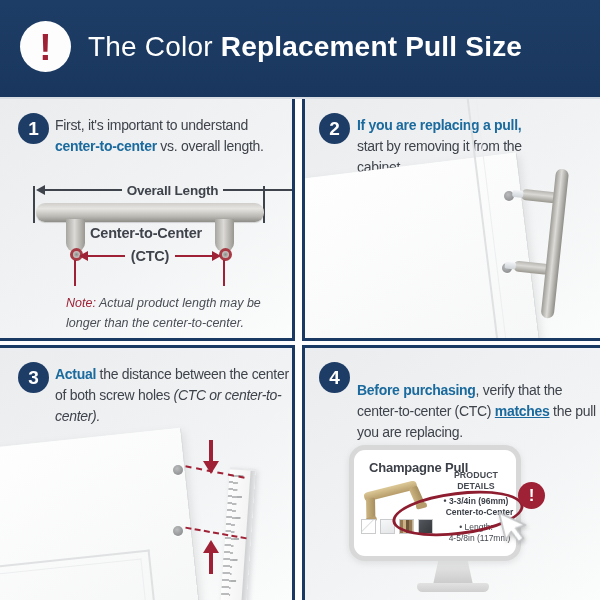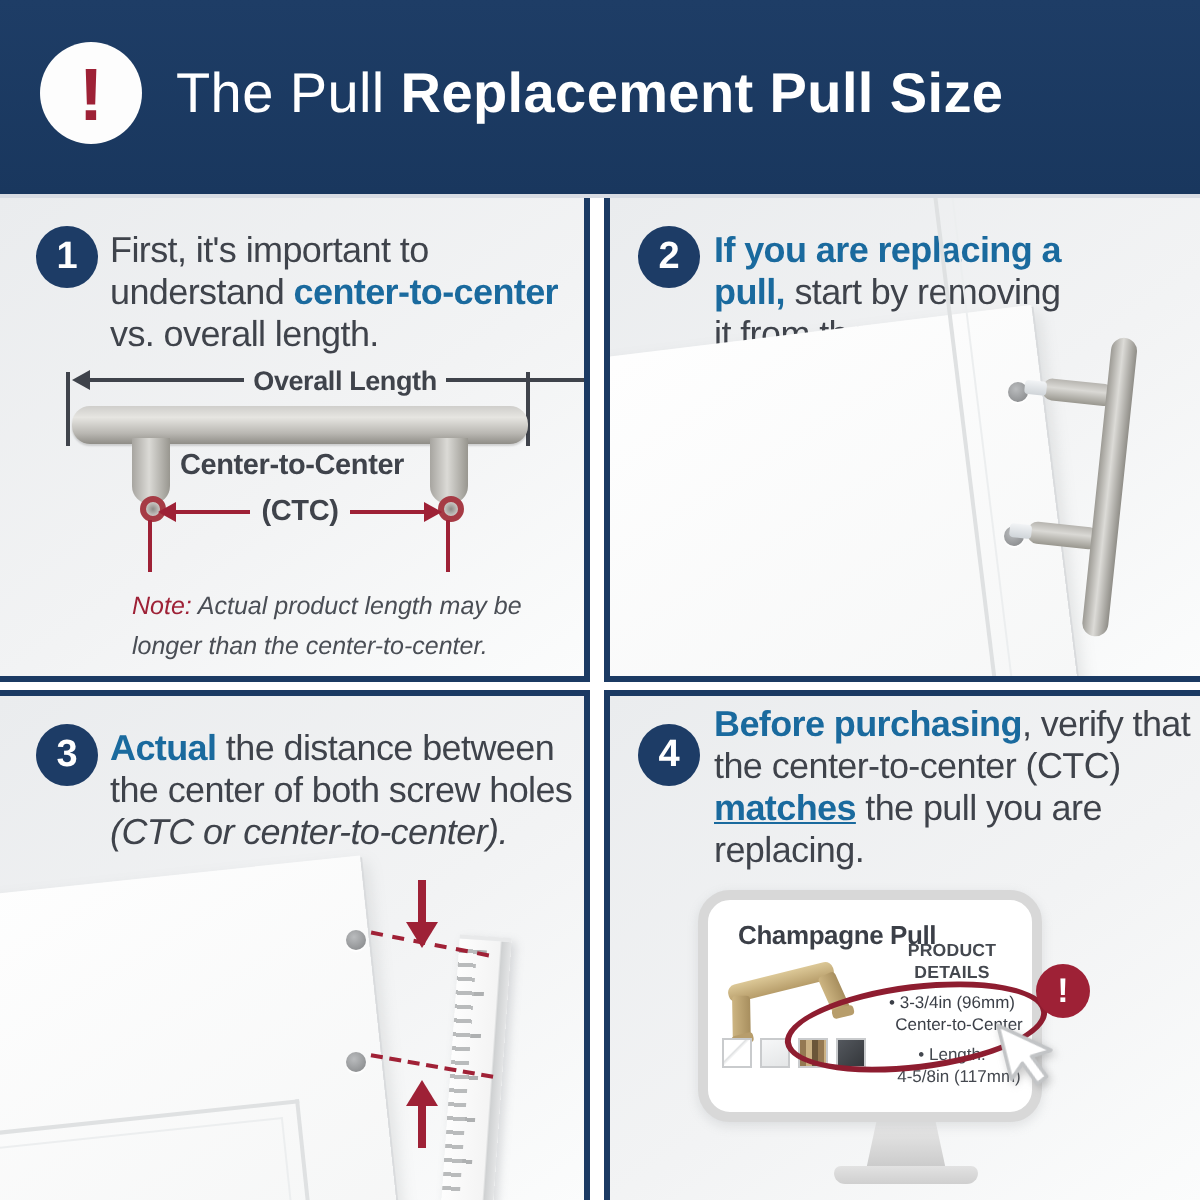--- a/index.html
+++ b/index.html
@@ -17,21 +17,21 @@
   .hdr-title .light{font-weight:300;}
   .hdr-title .bold{font-weight:800;}
   
   .panel{position:absolute;background:linear-gradient(145deg,#eaecee 0%,#f2f3f4 55%,#fbfcfc 100%);overflow:hidden;}
   .p1{left:0;top:99px;width:292px;height:239px;border-right:3px solid #1b3a63;border-bottom:3px solid #1b3a63;}
   .p2{left:302px;top:99px;width:295px;height:239px;border-left:3px solid #1b3a63;border-bottom:3px solid #1b3a63;}
   .p3{left:0;top:345px;width:292px;height:255px;border-right:3px solid #1b3a63;border-top:3px solid #1b3a63;}
   .p4{left:302px;top:345px;width:295px;height:255px;border-left:3px solid #1b3a63;border-top:3px solid #1b3a63;}
   .step-badge{position:absolute;width:31px;height:31px;border-radius:50%;background:#1d3c66;color:#fff;
           font-weight:700;font-size:19px;text-align:center;line-height:31px;}
-  .step-text{position:absolute;font-size:18px;line-height:21px;letter-spacing:-.3px;color:#3f434b;}
+  .step-text{position:absolute;font-size:14px;line-height:21px;letter-spacing:-.3px;color:#3f434b;}
   .run-n{font-weight:400;}
   .run-b{font-weight:700;color:#1a6a9e;}
   .run-i{font-style:italic;}
   .run-bu{font-weight:700;color:#1a6a9e;text-decoration:underline;}
   
   .tick{position:absolute;width:2px;height:37px;background:#3f434b;top:87px;}
   .dim-row{position:absolute;display:flex;align-items:center;height:10px;}
   .dim-line{height:2px;background:#3f434b;flex:1;}
   .arrL{width:0;height:0;border-top:5px solid transparent;border-bottom:5px solid transparent;border-right:9px solid #3f434b;}
   .arrR{width:0;height:0;border-top:5px solid transparent;border-bottom:5px solid transparent;border-left:9px solid #3f434b;}
@@ -97,40 +97,40 @@
   .thumb{width:13px;height:13px;border:1px solid #c9cbcd;background:#fff;}
   .t1{background:linear-gradient(135deg,#fff 38%,#dfe1e2 42%,#fff 50%);}
   .t2{background:linear-gradient(160deg,#f6f7f8,#e4e6e7);}
   .t3{background:repeating-linear-gradient(90deg,#957952 0 3px,#cbb183 3px 6px,#6b5639 6px 9px);}
   .t4{background:linear-gradient(135deg,#54585e,#34373b);}
   .details{position:absolute;left:84px;top:20px;width:76px;font-size:8.5px;line-height:10.5px;color:#44484f;text-align:center;}
   .details .dh{font-weight:700;font-size:8.8px;margin-bottom:5px;letter-spacing:.1px;}
   .bullet{margin-bottom:5px;}
   .bullet .l1{display:block;}
   .bullet .l2{display:block;padding-left:7px;}
-  .bullet.bold-b{font-weight:400;color:#3b3f47;}
+  .bullet.bold-b{font-weight:700;color:#3b3f47;}
   .hl-ellipse{position:absolute;left:87px;top:144px;width:126px;height:37px;border:3.5px solid #8e1d30;
           border-radius:50%;transform:rotate(-7deg);}
   .alert-badge{position:absolute;left:213px;top:134px;width:27px;height:27px;border-radius:50%;background:#9e2136;
           color:#fff;font-weight:800;font-size:17px;text-align:center;line-height:27px;}
   .cursor{position:absolute;left:194px;top:160px;width:30px;height:38px;transform:rotate(-14deg);
           filter:drop-shadow(1px 2px 2px rgba(100,100,100,.35));}
 </style>
 </head>
 <body>
 
 <div class="canvas">
 
   <div class="header">
     <div class="alert-circle">
       <div class="mark">!</div>
     </div>
     <div class="hdr-text">
       <div class="hdr-title">
-        <span class="light">The Pull </span><span class="bold">Replacement Pull Size</span>
+        <span class="light">The Color </span><span class="bold">Replacement Pull Size</span>
       </div>
     </div>
   </div>
   <div class="header-rule"></div>
 
   <div class="panel p1">
     <div class="step-badge" style="left:18px;top:14px;">1</div>
     <div class="step-text" style="left:55px;top:16px;width:240px;"><span class="run-n">First, it's important to understand </span><span class="run-b">center-to-center</span><span class="run-n"> vs. overall length.</span></div>
 
     <div>
@@ -216,21 +216,21 @@
       </div>
       <div class="m-arrow" style="left:203px;top:192px;">
         <div class="head-up" style="top:0;"></div>
         <div class="stem" style="top:12px;height:22px;"></div>
       </div>
     </div>
   </div>
 
   <div class="panel p4">
     <div class="step-badge" style="left:14px;top:14px;">4</div>
-    <div class="step-text" style="left:52px;top:4px;width:240px;"><span class="run-b">Before purchasing</span><span class="run-n">, verify that the center-to-center (CTC) </span><span class="run-bu">matches</span><span class="run-n"> the pull you are replacing.</span></div>
+    <div class="step-text" style="left:52px;top:32px;width:240px;"><span class="run-b">Before purchasing</span><span class="run-n">, verify that the center-to-center (CTC) </span><span class="run-bu">matches</span><span class="run-n"> the pull you are replacing.</span></div>
 
     <div>
       <div class="monitor-stand"></div>
       <div class="monitor-base"></div>
       <div class="monitor">
         <div class="mon-title">Champagne Pull</div>
 
         <div class="handle-gold">
           <div class="hg-bar"></div>
           <div class="hg-leg" style="left:3px;top:8px;transform:rotate(13deg);"></div>

